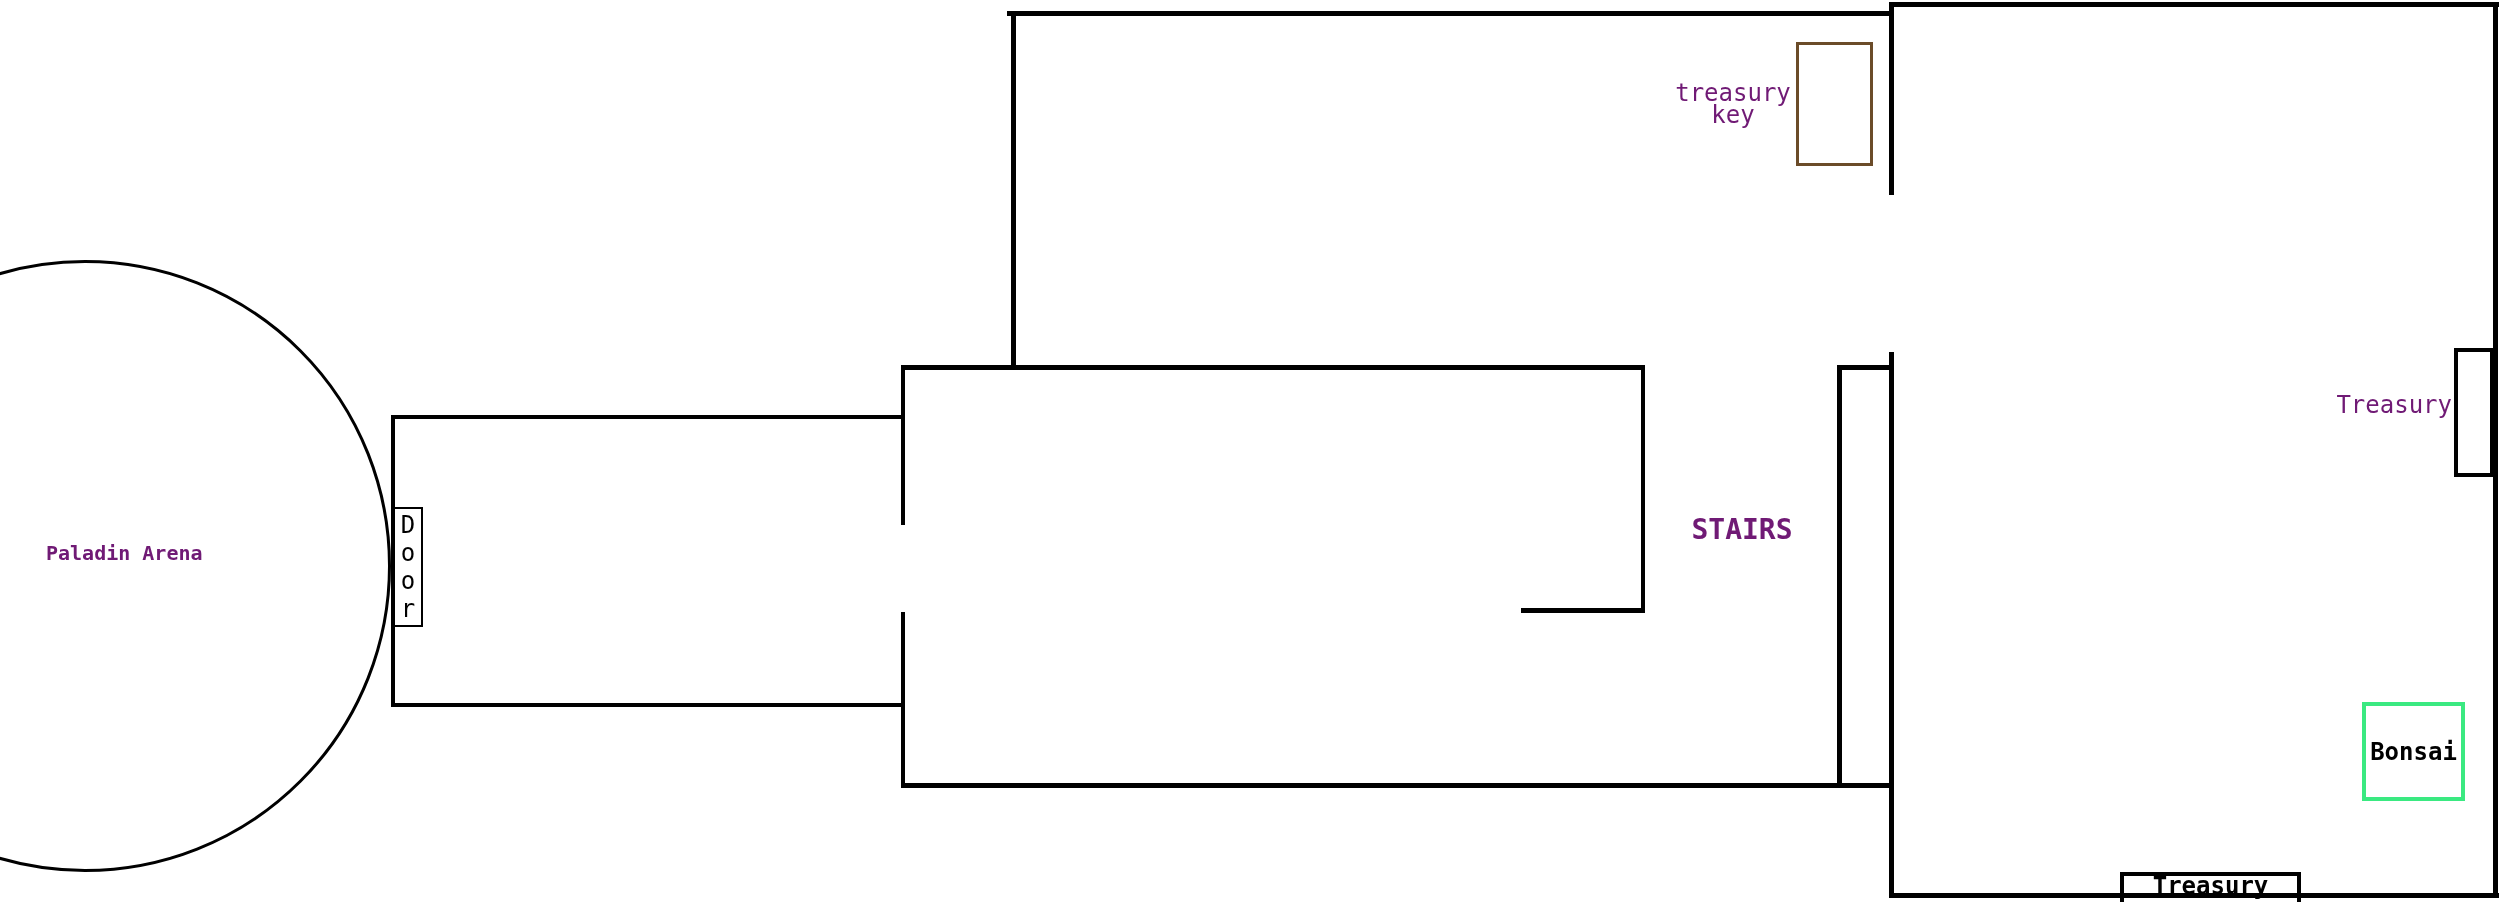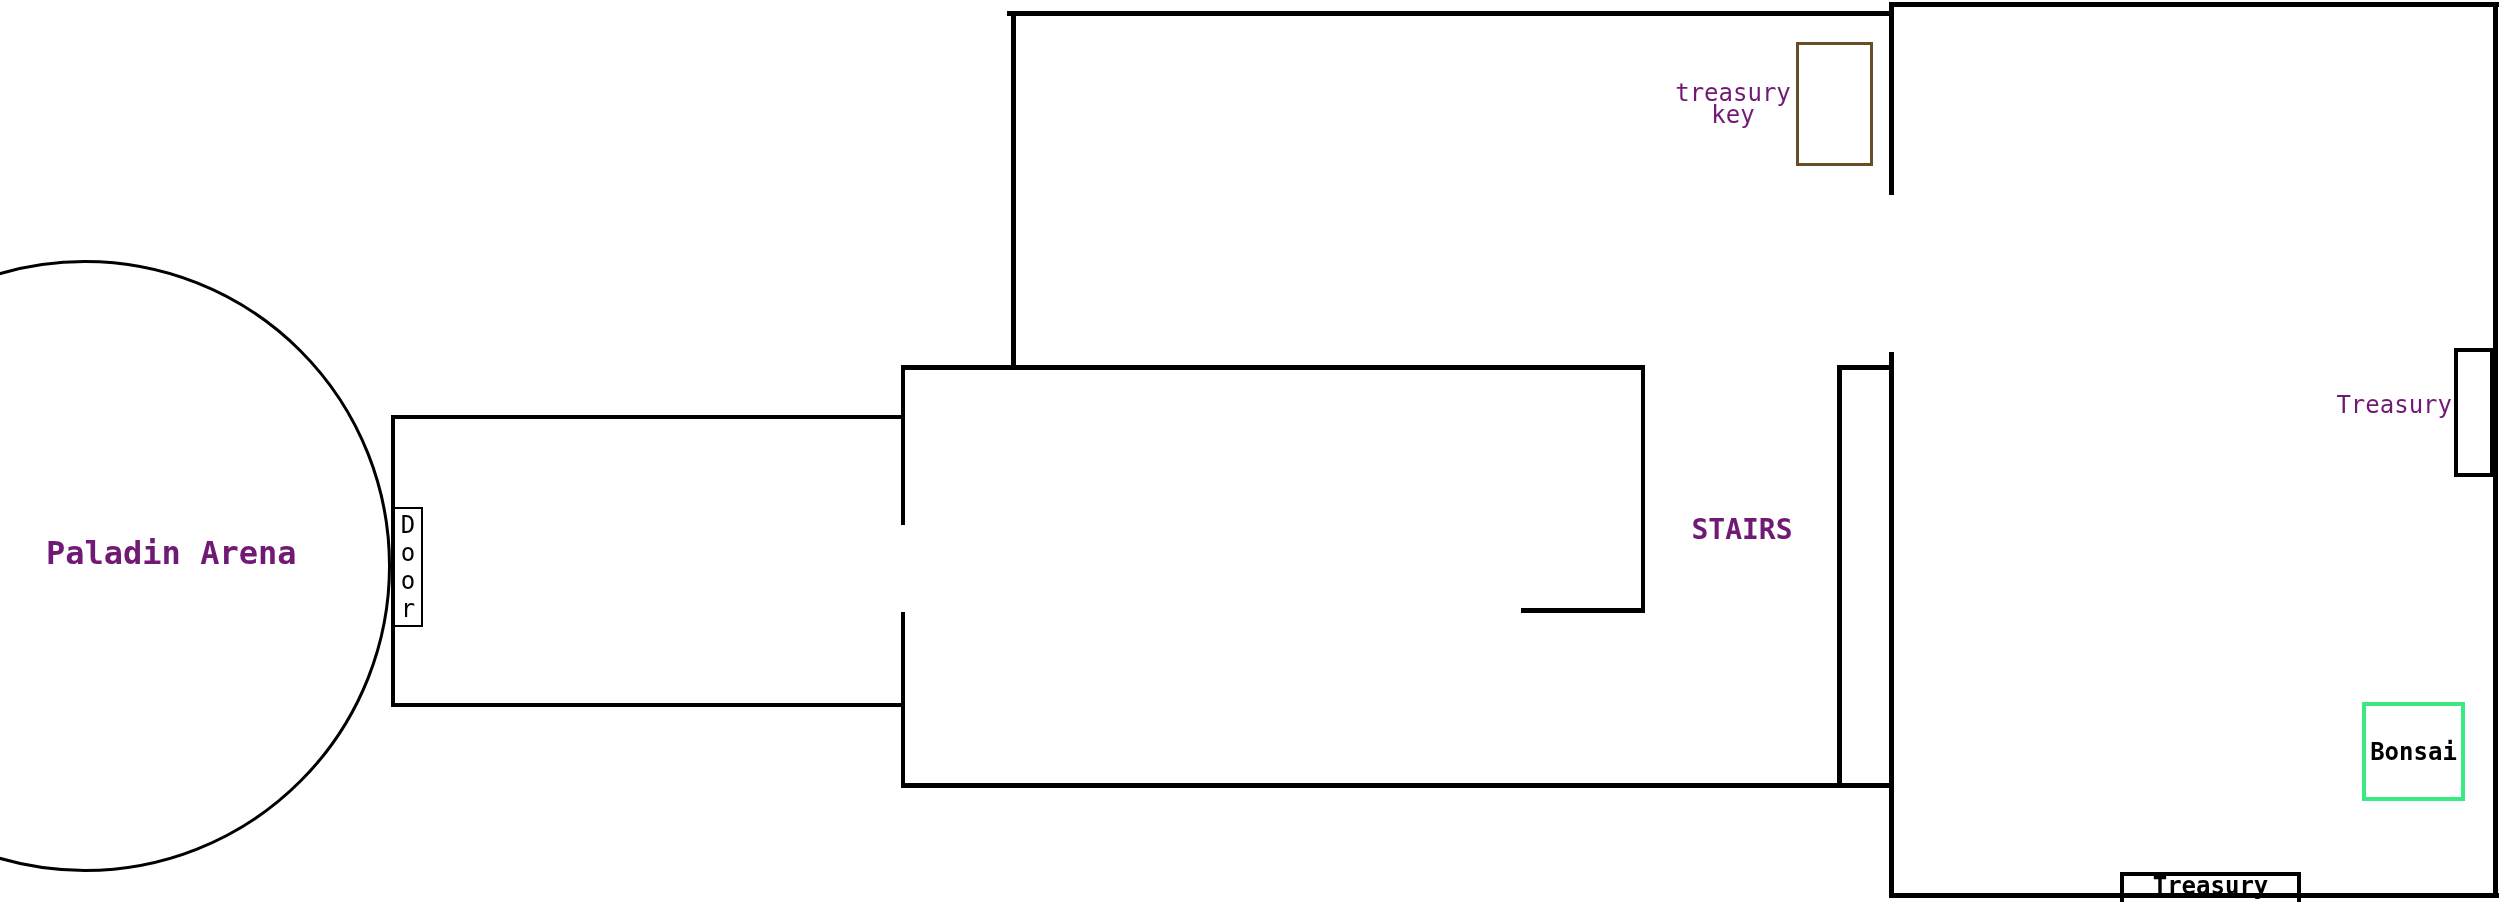--- a/index.html
+++ b/index.html
@@ -38,21 +38,21 @@
   .marker.z-under { z-index: 1; }
   .label {
     position: absolute;
     color: #701a75;
     white-space: nowrap;
     z-index: 4;
   }
   .lbl-paladin {
     left: 46px;
     top: 539px;
-    font-size: 32px;
+    font-size: 20px;
     font-weight: bold;
     line-height: 28px;
   }
   .lbl-treasury-key {
     left: 1733px;
     top: 82px;
     transform: translateX(-50%);
     font-size: 24px;
     font-weight: normal;
     line-height: 22px;

